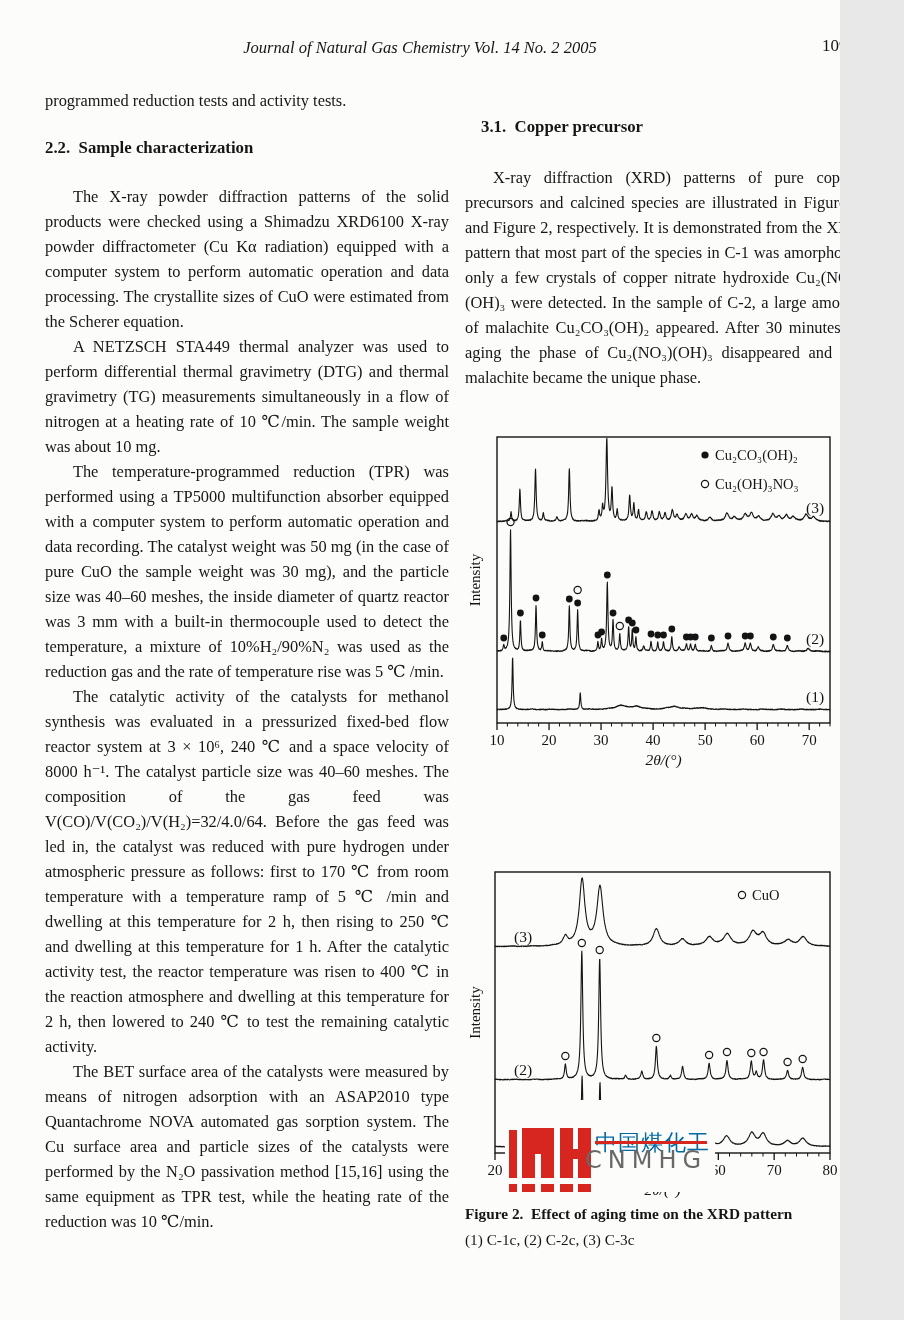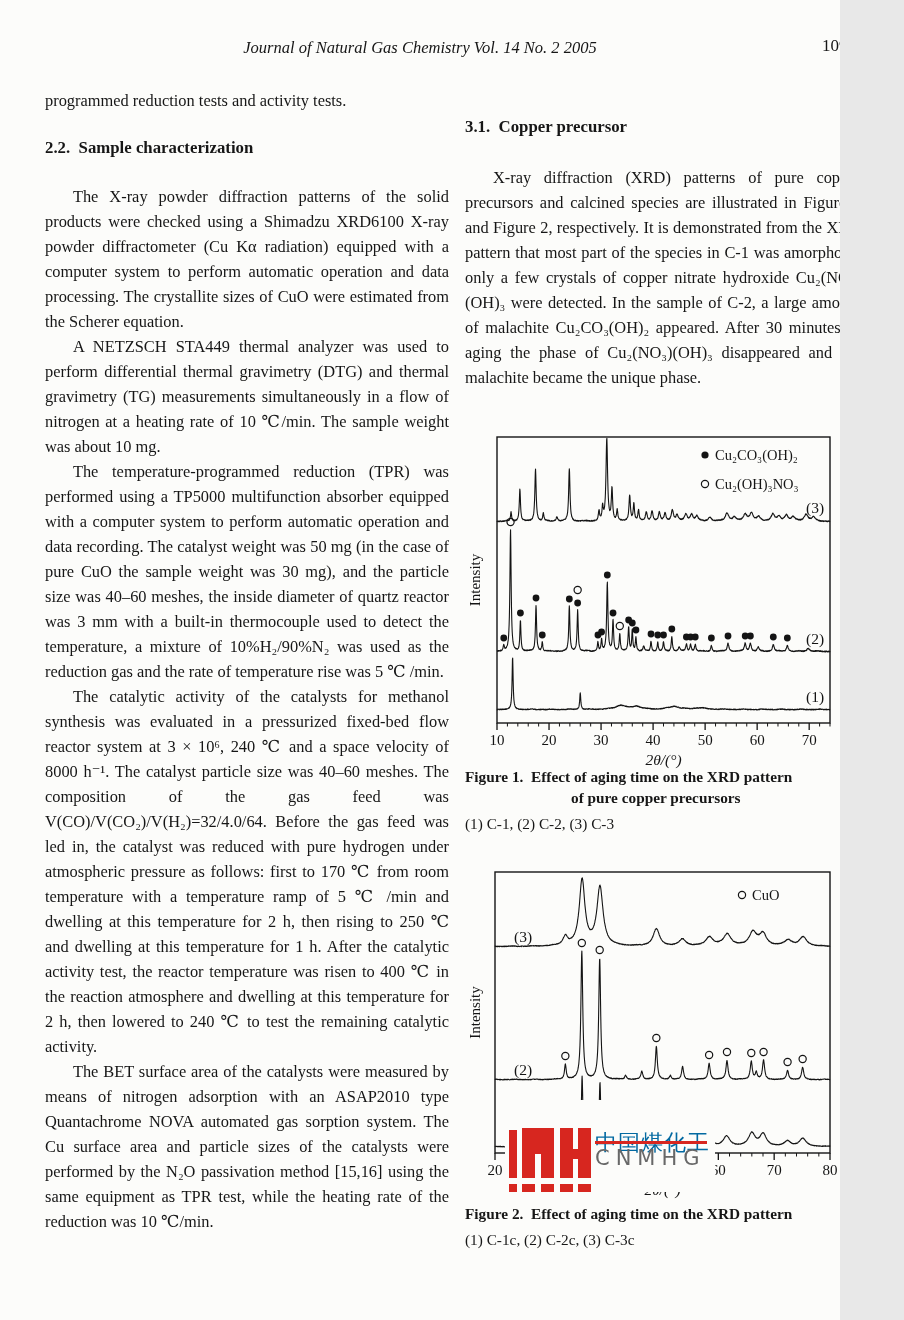--- a/index.html
+++ b/index.html
@@ -8,34 +8,34 @@
         font-family:"Liberation Serif","DejaVu Serif",serif;color:#161616;}
   .hdr{position:absolute;top:38px;left:0;width:100%;text-align:center;font-style:italic;font-size:16.5px;}
   .pageno{position:absolute;top:36px;left:822px;font-size:17px;font-style:normal;}
   .col{position:absolute;top:88px;font-size:16.4px;line-height:25px;text-align:justify;}
   #leftcol{left:45px;width:404px;}
   #rightcol{left:465px;width:396px;}
   .para{margin:0;text-indent:1.7em;}
   .noindent{text-indent:0;}
   .sechead{font-weight:bold;font-size:16.8px;margin:22px 0 24px 0;text-align:left;white-space:pre-wrap;}
   .sechead.first{margin-top:0;}
-  .subhead{font-weight:bold;font-size:16.8px;margin:26px 0 26px 0;text-align:left;white-space:pre-wrap;}
+  .subhead{font-weight:bold;font-size:16.8px;margin:26px 0 26px 16px;text-align:left;white-space:pre-wrap;}
   .figsvg{position:absolute;left:470px;}
   svg text{font-family:"Liberation Serif","DejaVu Serif",serif;}
   .figcap{position:absolute;left:465px;width:396px;font-size:15.3px;line-height:21px;}
   .figcap .capline1{font-weight:bold;white-space:pre-wrap;}
   .figcap .capline2{font-weight:bold;margin-left:106px;white-space:pre-wrap;}
   .figcap .capnote{margin-top:5px;white-space:pre-wrap;}
   #wanfang{position:absolute;left:90px;top:1328px;font-size:20px;color:#4a4a4a;
            font-family:"DejaVu Sans","Liberation Sans",sans-serif;letter-spacing:2px;font-weight:bold;}
   #logo-box{position:absolute;left:505px;top:1100px;width:210px;height:92px;background:#fcfcfa;}
   #logo-cn{position:absolute;left:90px;top:8px;font-size:22px;color:#0369a1;letter-spacing:1px;
            font-family:"DejaVu Sans","Liberation Sans",sans-serif;margin-top:20px;}
   #logo-underline{position:absolute;left:90px;top:41px;width:112px;height:3px;}
-  #logo-en{position:absolute;left:90px;top:46px;font-size:21px;color:#686868;letter-spacing:6px;
+  #logo-en{position:absolute;left:80px;top:46px;font-size:24px;color:#686868;letter-spacing:6px;
            font-family:"DejaVu Sans","Liberation Sans",sans-serif;}
 </style>
 </head>
 <body>
 
 <div id="page">
 
   <div class="hdr">
     <span>Journal of Natural Gas Chemistry Vol. 14 No. 2  2005</span>
   </div>
@@ -134,25 +134,20 @@
       <circle cx="317.33437499999997" cy="206" r="3.4" fill="#141414"></circle>
       <text x="336" y="212" font-size="15.5" fill="#141414">(2)</text>
       <path d="M27.00 88.98L27.24 89.63L27.48 89.14L27.71 89.05L27.95 89.07L28.19 89.31L28.43 89.77L28.67 89.10L28.90 89.49L29.14 89.52L29.38 89.04L29.62 89.43L29.85 89.87L30.09 88.90L30.33 89.02L30.57 88.90L30.81 89.27L31.04 89.31L31.28 89.47L31.52 89.64L31.76 89.71L32.00 88.98L32.23 88.85L32.47 89.19L32.71 89.52L32.95 89.51L33.18 88.87L33.42 88.90L33.66 89.41L33.90 88.79L34.14 89.21L34.37 88.62L34.61 89.35L34.85 88.98L35.09 89.05L35.33 89.02L35.56 88.79L35.80 88.47L36.04 88.31L36.28 88.57L36.51 88.62L36.75 88.15L36.99 88.81L37.23 88.36L37.47 88.49L37.70 88.07L37.94 88.57L38.18 88.39L38.42 88.45L38.66 88.57L38.89 87.52L39.13 88.33L39.37 87.99L39.61 87.36L39.84 86.68L40.08 85.68L40.32 85.12L40.56 83.46L40.80 81.06L41.03 79.63L41.27 81.00L41.51 82.47L41.75 85.08L41.99 86.13L42.22 86.46L42.46 87.58L42.70 87.44L42.94 88.27L43.17 88.23L43.41 88.77L43.65 88.32L43.89 88.19L44.13 88.15L44.36 88.89L44.60 88.09L44.84 87.96L45.08 88.72L45.32 88.75L45.55 87.82L45.79 88.58L46.03 88.33L46.27 87.62L46.50 87.75L46.74 88.02L46.98 87.23L47.22 87.09L47.46 86.26L47.69 86.21L47.93 85.41L48.17 84.32L48.41 83.46L48.65 80.91L48.88 78.47L49.12 74.20L49.36 68.88L49.60 61.90L49.83 57.10L50.07 58.97L50.31 65.11L50.55 71.99L50.79 76.68L51.02 80.20L51.26 82.02L51.50 83.88L51.74 85.04L51.98 86.14L52.21 86.46L52.45 86.56L52.69 87.15L52.93 87.52L53.16 87.70L53.40 87.57L53.64 87.37L53.88 87.49L54.12 87.54L54.35 87.49L54.59 88.07L54.83 87.82L55.07 88.57L55.31 87.82L55.54 88.47L55.78 88.59L56.02 88.24L56.26 88.19L56.49 88.35L56.73 88.02L56.97 87.73L57.21 88.39L57.45 88.05L57.68 88.06L57.92 88.44L58.16 88.02L58.40 88.19L58.64 88.15L58.87 88.58L59.11 87.68L59.35 87.98L59.59 87.72L59.82 88.08L60.06 87.89L60.30 88.37L60.54 87.34L60.78 88.12L61.01 87.49L61.25 87.04L61.49 87.28L61.73 87.21L61.97 87.22L62.20 86.32L62.44 86.45L62.68 85.54L62.92 84.48L63.15 83.67L63.39 83.16L63.63 81.91L63.87 79.80L64.11 76.77L64.34 72.73L64.58 67.51L64.82 59.98L65.06 49.98L65.30 40.80L65.53 37.10L65.77 42.51L66.01 52.39L66.25 62.40L66.48 68.87L66.72 74.23L66.96 77.55L67.20 80.10L67.44 81.93L67.67 83.06L67.91 83.92L68.15 85.54L68.39 85.50L68.63 86.36L68.86 86.34L69.10 86.64L69.34 87.12L69.58 87.45L69.81 87.37L70.05 87.18L70.29 87.87L70.53 87.36L70.77 87.77L71.00 87.80L71.24 88.01L71.48 87.48L71.72 87.18L71.96 86.67L72.19 86.74L72.43 85.72L72.67 84.38L72.91 82.63L73.14 81.26L73.38 80.48L73.62 82.00L73.86 83.47L74.10 85.06L74.33 85.82L74.57 86.33L74.81 87.14L75.05 87.51L75.29 87.97L75.52 87.56L75.76 88.11L76.00 87.67L76.24 87.88L76.47 87.77L76.71 87.89L76.95 88.50L77.19 88.00L77.43 88.02L77.66 88.62L77.90 88.83L78.14 88.10L78.38 88.50L78.62 88.24L78.85 88.26L79.09 89.06L79.33 88.34L79.57 88.72L79.80 88.98L80.04 89.21L80.28 89.07L80.52 89.25L80.76 89.30L80.99 88.75L81.23 89.23L81.47 88.54L81.71 89.19L81.95 88.78L82.18 89.12L82.42 89.23L82.66 88.82L82.90 88.76L83.13 89.02L83.37 88.79L83.61 88.65L83.85 88.94L84.09 88.84L84.32 88.43L84.56 88.44L84.80 87.96L85.04 87.72L85.28 88.37L85.51 87.71L85.75 87.55L85.99 87.19L86.23 86.41L86.46 85.21L86.70 84.79L86.94 84.81L87.18 85.05L87.42 85.76L87.65 86.85L87.89 86.72L88.13 87.22L88.37 87.54L88.61 87.72L88.84 88.37L89.08 88.64L89.32 88.60L89.56 88.18L89.79 88.35L90.03 88.54L90.27 88.96L90.51 88.88L90.75 88.45L90.98 88.87L91.22 88.80L91.46 88.10L91.70 88.40L91.94 88.36L92.17 88.43L92.41 88.10L92.65 88.46L92.89 88.23L93.12 87.96L93.36 87.87L93.60 87.95L93.84 87.70L94.08 87.24L94.31 87.16L94.55 87.25L94.79 87.41L95.03 87.31L95.27 87.00L95.50 87.13L95.74 86.45L95.98 86.31L96.22 85.23L96.45 84.79L96.69 84.22L96.93 83.84L97.17 82.82L97.41 81.33L97.64 80.04L97.88 76.93L98.12 73.31L98.36 68.19L98.60 60.74L98.83 50.70L99.07 41.19L99.31 36.68L99.55 40.14L99.78 49.59L100.02 59.42L100.26 67.85L100.50 72.83L100.74 77.31L100.97 79.91L101.21 81.85L101.45 82.59L101.69 84.40L101.93 84.50L102.16 85.76L102.40 85.71L102.64 86.77L102.88 86.99L103.11 87.47L103.35 87.00L103.59 88.10L103.83 88.24L104.07 88.23L104.30 88.18L104.54 88.56L104.78 88.04L105.02 88.83L105.26 88.71L105.49 88.51L105.73 88.12L105.97 88.73L106.21 89.00L106.44 88.60L106.68 88.46L106.92 89.11L107.16 88.44L107.40 88.42L107.63 88.97L107.87 88.67L108.11 89.37L108.35 88.74L108.59 88.98L108.82 88.55L109.06 88.83L109.30 88.83L109.54 88.98L109.77 89.02L110.01 88.47L110.25 88.47L110.49 89.21L110.73 88.46L110.96 88.83L111.20 88.68L111.44 88.68L111.68 88.36L111.92 88.65L112.15 88.54L112.39 88.32L112.63 88.71L112.87 88.29L113.10 88.66L113.34 88.99L113.58 89.04L113.82 88.70L114.06 88.84L114.29 88.35L114.53 88.61L114.77 88.58L115.01 88.86L115.25 88.30L115.48 88.53L115.72 88.25L115.96 88.87L116.20 89.07L116.43 88.15L116.67 88.62L116.91 88.21L117.15 88.43L117.39 89.10L117.62 88.82L117.86 88.38L118.10 88.50L118.34 88.43L118.58 89.07L118.81 88.87L119.05 88.59L119.29 89.26L119.53 88.50L119.76 88.49L120.00 88.99L120.24 89.30L120.48 89.17L120.72 88.74L120.95 89.02L121.19 89.29L121.43 88.40L121.67 89.28L121.91 88.48L122.14 88.43L122.38 89.06L122.62 88.77L122.86 89.08L123.09 88.58L123.33 88.90L123.57 88.41L123.81 88.21L124.05 89.04L124.28 88.21L124.52 88.82L124.76 88.10L125.00 88.63L125.24 88.24L125.47 88.14L125.71 88.05L125.95 87.95L126.19 87.81L126.42 88.11L126.66 87.50L126.90 87.68L127.14 86.72L127.38 86.81L127.61 85.93L127.85 85.55L128.09 83.59L128.33 82.47L128.57 79.83L128.80 78.61L129.04 77.53L129.28 78.29L129.52 80.63L129.75 82.45L129.99 83.24L130.23 83.58L130.47 83.70L130.71 84.04L130.94 83.37L131.18 83.42L131.42 81.89L131.66 80.93L131.90 79.11L132.13 76.30L132.37 72.65L132.61 70.97L132.85 72.22L133.08 74.42L133.32 75.92L133.56 76.80L133.80 77.42L134.04 77.26L134.27 76.09L134.51 75.22L134.75 72.76L134.99 69.53L135.23 65.92L135.46 60.48L135.70 52.48L135.94 42.63L136.18 29.71L136.41 16.86L136.65 7.88L136.89 6.37L137.13 15.33L137.37 28.61L137.60 41.21L137.84 51.17L138.08 59.55L138.32 65.28L138.56 69.45L138.79 72.18L139.03 74.47L139.27 76.64L139.51 77.33L139.74 78.61L139.98 78.42L140.22 78.13L140.46 77.59L140.70 76.31L140.93 73.89L141.17 69.84L141.41 65.18L141.65 58.97L141.89 54.53L142.12 55.35L142.36 60.83L142.60 67.29L142.84 72.76L143.07 76.60L143.31 78.81L143.55 80.60L143.79 82.21L144.03 83.14L144.26 83.91L144.50 84.58L144.74 84.48L144.98 85.43L145.22 85.18L145.45 85.34L145.69 84.50L145.93 84.26L146.17 83.17L146.40 82.77L146.64 80.60L146.88 78.80L147.12 76.47L147.36 77.46L147.59 79.38L147.83 81.43L148.07 84.03L148.31 84.61L148.55 85.39L148.78 86.16L149.02 86.23L149.26 86.90L149.50 86.88L149.73 87.10L149.97 86.98L150.21 87.59L150.45 88.03L150.69 87.91L150.92 87.28L151.16 87.93L151.40 87.82L151.64 87.44L151.88 87.93L152.11 88.22L152.35 87.91L152.59 88.25L152.83 88.19L153.06 87.98L153.30 87.72L153.54 87.94L153.78 87.62L154.02 87.98L154.25 88.12L154.49 88.16L154.73 88.02L154.97 87.49L155.21 88.02L155.44 87.35L155.68 87.21L155.92 87.18L156.16 86.86L156.39 87.40L156.63 86.93L156.87 86.10L157.11 85.90L157.35 85.60L157.58 84.92L157.82 84.84L158.06 82.97L158.30 82.20L158.54 79.37L158.77 76.61L159.01 72.71L159.25 68.12L159.49 63.85L159.72 62.96L159.96 64.79L160.20 69.84L160.44 74.22L160.68 77.27L160.91 79.60L161.15 81.16L161.39 82.07L161.63 83.37L161.87 83.59L162.10 82.99L162.34 82.94L162.58 82.03L162.82 81.29L163.05 78.95L163.29 76.44L163.53 73.35L163.77 70.52L164.01 71.24L164.24 74.20L164.48 78.19L164.72 80.44L164.96 82.45L165.19 83.58L165.43 85.11L165.67 84.80L165.91 85.43L166.15 85.64L166.38 86.04L166.62 85.96L166.86 86.03L167.10 85.72L167.34 84.82L167.57 83.85L167.81 82.39L168.05 79.90L168.29 78.51L168.52 77.35L168.76 77.74L169.00 80.57L169.24 82.36L169.48 84.02L169.71 85.24L169.95 85.87L170.19 86.45L170.43 86.31L170.67 86.72L170.90 86.95L171.14 87.35L171.38 87.63L171.62 87.31L171.85 87.40L172.09 87.20L172.33 87.41L172.57 87.77L172.81 87.31L173.04 87.25L173.28 87.27L173.52 87.31L173.76 87.39L174.00 86.95L174.23 86.85L174.47 85.89L174.71 86.18L174.95 85.58L175.18 84.45L175.42 82.95L175.66 82.47L175.90 80.69L176.14 79.67L176.37 79.98L176.61 80.06L176.85 81.36L177.09 82.52L177.33 83.70L177.56 84.89L177.80 85.42L178.04 86.39L178.28 86.23L178.51 86.79L178.75 86.55L178.99 87.25L179.23 87.12L179.47 87.17L179.70 86.22L179.94 86.14L180.18 85.93L180.42 85.45L180.66 85.17L180.89 84.45L181.13 82.93L181.37 81.34L181.61 79.89L181.84 78.87L182.08 78.91L182.32 79.05L182.56 80.35L182.80 81.59L183.03 83.33L183.27 84.11L183.51 85.29L183.75 85.81L183.99 86.25L184.22 86.89L184.46 87.08L184.70 86.78L184.94 87.20L185.17 87.63L185.41 87.63L185.65 87.19L185.89 87.68L186.13 87.55L186.36 87.00L186.60 86.89L186.84 87.19L187.08 86.47L187.32 86.53L187.55 86.42L187.79 86.10L188.03 85.27L188.27 84.21L188.50 82.61L188.74 82.04L188.98 80.41L189.22 79.40L189.46 79.63L189.69 80.22L189.93 81.82L190.17 82.56L190.41 83.81L190.65 84.47L190.88 85.34L191.12 85.44L191.36 86.42L191.60 86.02L191.83 86.77L192.07 86.38L192.31 86.95L192.55 86.23L192.79 85.91L193.02 85.72L193.26 85.70L193.50 85.42L193.74 84.62L193.98 84.61L194.21 83.19L194.45 82.49L194.69 80.94L194.93 80.38L195.16 80.59L195.40 80.92L195.64 81.93L195.88 83.14L196.12 84.36L196.35 85.38L196.59 85.82L196.83 85.96L197.07 86.35L197.31 86.91L197.54 86.62L197.78 86.64L198.02 87.34L198.26 86.87L198.49 86.90L198.73 87.49L198.97 87.39L199.21 86.72L199.45 87.12L199.68 85.98L199.92 86.48L200.16 86.17L200.40 84.95L200.64 84.47L200.87 84.12L201.11 83.10L201.35 81.84L201.59 80.46L201.82 78.80L202.06 77.87L202.30 77.42L202.54 78.08L202.78 78.52L203.01 79.44L203.25 80.89L203.49 82.21L203.73 82.61L203.97 84.13L204.20 84.21L204.44 84.79L204.68 84.88L204.92 84.90L205.15 85.21L205.39 84.91L205.63 85.11L205.87 84.76L206.11 83.50L206.34 83.07L206.58 82.15L206.82 82.22L207.06 81.97L207.30 81.96L207.53 83.09L207.77 83.27L208.01 84.62L208.25 84.53L208.48 85.42L208.72 85.38L208.96 85.77L209.20 86.16L209.44 86.49L209.67 86.70L209.91 86.60L210.15 87.19L210.39 87.53L210.63 87.00L210.86 86.65L211.10 87.16L211.34 87.61L211.58 86.92L211.81 87.46L212.05 86.68L212.29 87.11L212.53 86.41L212.77 87.16L213.00 86.33L213.24 86.24L213.48 86.72L213.72 85.45L213.96 85.33L214.19 85.10L214.43 84.27L214.67 83.82L214.91 83.56L215.14 82.80L215.38 82.18L215.62 81.34L215.86 81.66L216.10 82.02L216.33 81.94L216.57 82.13L216.81 82.94L217.05 83.56L217.29 84.09L217.52 84.98L217.76 85.64L218.00 85.78L218.24 85.35L218.47 86.14L218.71 85.98L218.95 85.84L219.19 85.79L219.43 85.48L219.66 84.75L219.90 84.80L220.14 84.79L220.38 83.76L220.62 82.82L220.85 82.92L221.09 82.12L221.33 81.87L221.57 81.74L221.80 81.26L222.04 82.29L222.28 82.90L222.52 82.73L222.76 83.75L222.99 84.77L223.23 84.88L223.47 85.20L223.71 85.28L223.95 85.99L224.18 85.34L224.42 86.31L224.66 85.56L224.90 85.40L225.13 85.74L225.37 85.59L225.61 84.87L225.85 84.29L226.09 84.47L226.32 83.95L226.56 83.11L226.80 83.24L227.04 83.08L227.28 83.73L227.51 84.16L227.75 84.48L227.99 85.20L228.23 85.91L228.46 86.45L228.70 85.94L228.94 86.56L229.18 86.97L229.42 86.72L229.65 87.54L229.89 86.99L230.13 87.73L230.37 87.22L230.61 87.97L230.84 87.34L231.08 87.47L231.32 87.99L231.56 88.16L231.79 88.02L232.03 88.21L232.27 87.71L232.51 87.95L232.75 87.89L232.98 88.27L233.22 88.71L233.46 88.50L233.70 88.19L233.94 88.04L234.17 88.80L234.41 88.64L234.65 88.96L234.89 88.58L235.12 88.22L235.36 88.80L235.60 88.04L235.84 87.84L236.08 87.86L236.31 87.71L236.55 88.49L236.79 88.35L237.03 87.50L237.27 87.82L237.50 87.99L237.74 87.71L237.98 87.27L238.22 86.51L238.45 86.53L238.69 85.85L238.93 85.59L239.17 85.52L239.41 85.21L239.64 85.27L239.88 85.38L240.12 85.11L240.36 85.46L240.60 85.33L240.83 85.82L241.07 86.41L241.31 86.83L241.55 86.53L241.78 87.05L242.02 87.17L242.26 87.97L242.50 87.31L242.74 88.09L242.97 88.04L243.21 88.05L243.45 88.30L243.69 88.30L243.93 88.49L244.16 88.77L244.40 88.17L244.64 88.53L244.88 88.29L245.11 88.53L245.35 88.63L245.59 88.17L245.83 88.66L246.07 88.11L246.30 88.60L246.54 88.03L246.78 88.11L247.02 87.84L247.26 88.06L247.49 88.01L247.73 88.66L247.97 88.07L248.21 87.77L248.44 87.90L248.68 88.36L248.92 87.71L249.16 88.29L249.40 87.82L249.63 87.92L249.87 88.45L250.11 88.13L250.35 88.31L250.59 87.77L250.82 87.93L251.06 87.61L251.30 87.36L251.54 88.19L251.77 87.17L252.01 87.37L252.25 87.88L252.49 87.39L252.73 87.68L252.96 86.73L253.20 87.10L253.44 87.41L253.68 87.01L253.92 86.83L254.15 86.60L254.39 86.06L254.63 85.20L254.87 85.34L255.10 84.24L255.34 84.38L255.58 83.81L255.82 82.56L256.06 81.96L256.29 81.51L256.53 81.08L256.77 81.50L257.01 80.66L257.25 81.09L257.48 81.39L257.72 81.68L257.96 82.16L258.20 83.25L258.43 83.04L258.67 83.63L258.91 84.18L259.15 84.53L259.39 85.35L259.62 85.43L259.86 85.87L260.10 86.25L260.34 86.10L260.58 86.08L260.81 86.52L261.05 86.30L261.29 86.06L261.53 86.37L261.76 86.74L262.00 86.79L262.24 86.58L262.48 85.55L262.72 85.93L262.95 85.28L263.19 84.90L263.43 84.73L263.67 85.00L263.91 84.16L264.14 84.27L264.38 84.71L264.62 84.20L264.86 84.66L265.09 84.74L265.33 85.20L265.57 85.46L265.81 86.00L266.05 85.82L266.28 85.85L266.52 86.65L266.76 86.27L267.00 86.52L267.24 86.79L267.47 86.78L267.71 87.33L267.95 86.87L268.19 87.02L268.42 86.88L268.66 87.08L268.90 87.55L269.14 86.82L269.38 86.75L269.61 87.19L269.85 87.27L270.09 87.58L270.33 86.96L270.57 86.76L270.80 86.69L271.04 86.85L271.28 86.31L271.52 87.11L271.75 85.99L271.99 86.35L272.23 86.32L272.47 85.90L272.71 85.49L272.94 85.32L273.18 84.75L273.42 84.25L273.66 84.12L273.90 83.66L274.13 82.43L274.37 82.42L274.61 81.81L274.85 81.49L275.08 81.57L275.32 81.33L275.56 81.15L275.80 82.15L276.04 82.45L276.27 82.92L276.51 82.61L276.75 83.01L276.99 83.88L277.23 84.26L277.46 84.06L277.70 84.07L277.94 84.24L278.18 84.55L278.41 84.01L278.65 84.15L278.89 83.76L279.13 83.99L279.37 83.94L279.60 83.19L279.84 83.21L280.08 82.61L280.32 81.62L280.56 81.39L280.79 80.64L281.03 80.56L281.27 80.18L281.51 80.43L281.74 80.21L281.98 80.87L282.22 80.87L282.46 81.61L282.70 82.31L282.93 83.22L283.17 83.49L283.41 84.21L283.65 84.32L283.89 84.83L284.12 85.21L284.36 85.22L284.60 85.74L284.84 85.89L285.07 85.61L285.31 85.46L285.55 85.62L285.79 85.63L286.03 85.36L286.26 86.07L286.50 85.66L286.74 85.13L286.98 84.65L287.22 85.19L287.45 84.51L287.69 84.58L287.93 83.97L288.17 83.93L288.40 84.29L288.64 83.44L288.88 83.84L289.12 83.73L289.36 84.60L289.59 84.95L289.83 85.31L290.07 85.86L290.31 85.90L290.55 85.92L290.78 86.24L291.02 86.50L291.26 86.93L291.50 86.66L291.73 87.24L291.97 87.24L292.21 87.25L292.45 87.72L292.69 87.37L292.92 88.23L293.16 88.08L293.40 87.99L293.64 88.32L293.88 88.13L294.11 88.16L294.35 88.35L294.59 88.45L294.83 88.32L295.06 88.25L295.30 88.05L295.54 88.16L295.78 87.93L296.02 87.61L296.25 87.77L296.49 87.65L296.73 88.17L296.97 87.88L297.21 87.75L297.44 87.75L297.68 87.32L297.92 88.12L298.16 87.90L298.39 87.93L298.63 87.26L298.87 87.54L299.11 87.51L299.35 86.43L299.58 86.46L299.82 86.69L300.06 85.89L300.30 85.97L300.54 85.90L300.77 85.14L301.01 84.27L301.25 84.62L301.49 83.35L301.72 83.61L301.96 82.88L302.20 82.63L302.44 81.49L302.68 81.15L302.91 81.54L303.15 81.25L303.39 81.74L303.63 82.08L303.87 82.39L304.10 82.81L304.34 83.50L304.58 84.18L304.82 84.08L305.05 85.04L305.29 84.97L305.53 85.18L305.77 85.07L306.01 84.77L306.24 85.34L306.48 85.43L306.72 85.08L306.96 85.08L307.20 85.27L307.43 84.26L307.67 84.25L307.91 83.97L308.15 83.70L308.38 83.66L308.62 83.71L308.86 83.74L309.10 83.29L309.34 83.73L309.57 83.95L309.81 84.08L310.05 84.41L310.29 84.74L310.53 84.94L310.76 85.69L311.00 85.61L311.24 85.67L311.48 86.57L311.71 86.39L311.95 86.24L312.19 86.72L312.43 86.74L312.67 86.85L312.90 85.94L313.14 86.36L313.38 85.92L313.62 85.70L313.86 85.53L314.09 85.17L314.33 85.34L314.57 84.43L314.81 84.28L315.04 84.47L315.28 83.94L315.52 83.24L315.76 83.15L316.00 82.58L316.23 82.22L316.47 82.09L316.71 82.36L316.95 83.11L317.19 83.51L317.42 83.42L317.66 84.36L317.90 84.96L318.14 84.71L318.37 85.56L318.61 85.50L318.85 85.88L319.09 85.73L319.33 86.33L319.56 86.53L319.80 86.14L320.04 86.48L320.28 85.98L320.52 86.23L320.75 86.49L320.99 85.83L321.23 85.57L321.47 85.68L321.70 84.88L321.94 85.17L322.18 84.80L322.42 84.13L322.66 84.02L322.89 83.79L323.13 83.86L323.37 84.59L323.61 84.77L323.85 84.49L324.08 84.80L324.32 85.50L324.56 85.66L324.80 85.76L325.03 85.86L325.27 86.02L325.51 86.46L325.75 86.20L325.99 87.27L326.22 86.60L326.46 86.85L326.70 86.95L326.94 87.20L327.18 86.85L327.41 87.54L327.65 87.16L327.89 87.19L328.13 87.90L328.36 87.24L328.60 87.96L328.84 87.43L329.08 87.44L329.32 88.03L329.55 87.35L329.79 87.45L330.03 87.34L330.27 88.24L330.51 87.30L330.74 87.31L330.98 87.84L331.22 87.77L331.46 87.78L331.69 87.03L331.93 87.65L332.17 86.60L332.41 87.22L332.65 87.16L332.88 86.94L333.12 86.49L333.36 85.82L333.60 85.36L333.84 85.15L334.07 84.72L334.31 84.82L334.55 84.45L334.79 84.01L335.02 83.24L335.26 82.97L335.50 82.76L335.74 81.70L335.98 81.71L336.21 82.40L336.45 82.17L336.69 82.55L336.93 82.61L337.17 83.60L337.40 83.56L337.64 83.85L337.88 84.34L338.12 85.04L338.35 84.73L338.59 85.84L338.83 85.25L339.07 86.10L339.31 86.54L339.54 85.76L339.78 86.15L340.02 86.34L340.26 85.98L340.50 85.92L340.73 86.36L340.97 86.55L341.21 86.20L341.45 86.32L341.68 85.70L341.92 85.71L342.16 85.60L342.40 85.36L342.64 84.63L342.87 84.72L343.11 84.32L343.35 84.17L343.59 84.54L343.83 84.57L344.06 84.66L344.30 84.74L344.54 85.54L344.78 85.78L345.01 85.71L345.25 86.27L345.49 86.36L345.73 86.47L345.97 87.19L346.20 86.77L346.44 87.67L346.68 87.61L346.92 87.68L347.16 87.40L347.39 87.99L347.63 87.81L347.87 87.70L348.11 88.19L348.34 88.38L348.58 88.70L348.82 88.42L349.06 88.20L349.30 88.98L349.53 88.78L349.77 88.42L350.01 89.22L350.25 88.49L350.49 88.58L350.72 89.31L350.96 89.42L351.20 89.18L351.44 89.26L351.67 88.64L351.91 89.32L352.15 89.08L352.39 88.70L352.63 89.24L352.86 89.06L353.10 89.48L353.34 88.75L353.58 89.16L353.82 89.61L354.05 88.93L354.29 88.96L354.53 89.27L354.77 88.99L355.00 89.15L355.24 89.12L355.48 88.72L355.72 88.79L355.96 89.34L356.19 89.48L356.43 89.59L356.67 89.12L356.91 88.86L357.15 89.66L357.38 89.47L357.62 89.31L357.86 89.58L358.10 89.04L358.33 88.96L358.57 89.34L358.81 88.97L359.05 88.79L359.29 89.28L359.52 89.19L359.76 89.73L360.00 89.49" fill="none" stroke="#141414" stroke-width="1.1" stroke-linejoin="round"></path>
       <text x="336" y="81" font-size="15.5" fill="#141414">(3)</text>
       <circle cx="235" cy="23" r="3.6" fill="#141414"></circle>
       <text x="245" y="28" font-size="14.5" fill="#141414">Cu₂CO₃(OH)₂</text>
       <circle cx="235" cy="52" r="3.6" fill="#fcfcfa" stroke="#141414" stroke-width="1.2"></circle>
       <text x="245" y="57" font-size="14.5" fill="#141414">Cu₂(OH)₃NO₃</text>
     </svg>
 
-  <div class="figcap" style="top:766px;">
-    <div class="capline1">Figure 1.&nbsp; Effect of aging time on the XRD pattern</div>
-    <div class="capline2">of pure copper precursors</div>
-    <div class="capnote">(1) C-1, (2) C-2, (3) C-3</div>
-  </div>
 
   <svg class="figsvg" style="top:865px;" width="380" height="340" viewBox="0 0 380 340">
       <rect x="25" y="7" width="335" height="281" fill="none" stroke="#141414" stroke-width="1.4"></rect>
       <line x1="36.166666666666664" y1="288" x2="36.166666666666664" y2="291.5" stroke="#141414" stroke-width="1"></line>
       <line x1="47.33333333333333" y1="288" x2="47.33333333333333" y2="291.5" stroke="#141414" stroke-width="1"></line>
       <line x1="58.5" y1="288" x2="58.5" y2="291.5" stroke="#141414" stroke-width="1"></line>
       <line x1="69.66666666666666" y1="288" x2="69.66666666666666" y2="291.5" stroke="#141414" stroke-width="1"></line>
       <line x1="92" y1="288" x2="92" y2="291.5" stroke="#141414" stroke-width="1"></line>
       <line x1="103.16666666666667" y1="288" x2="103.16666666666667" y2="291.5" stroke="#141414" stroke-width="1"></line>
       <line x1="114.33333333333333" y1="288" x2="114.33333333333333" y2="291.5" stroke="#141414" stroke-width="1"></line>

